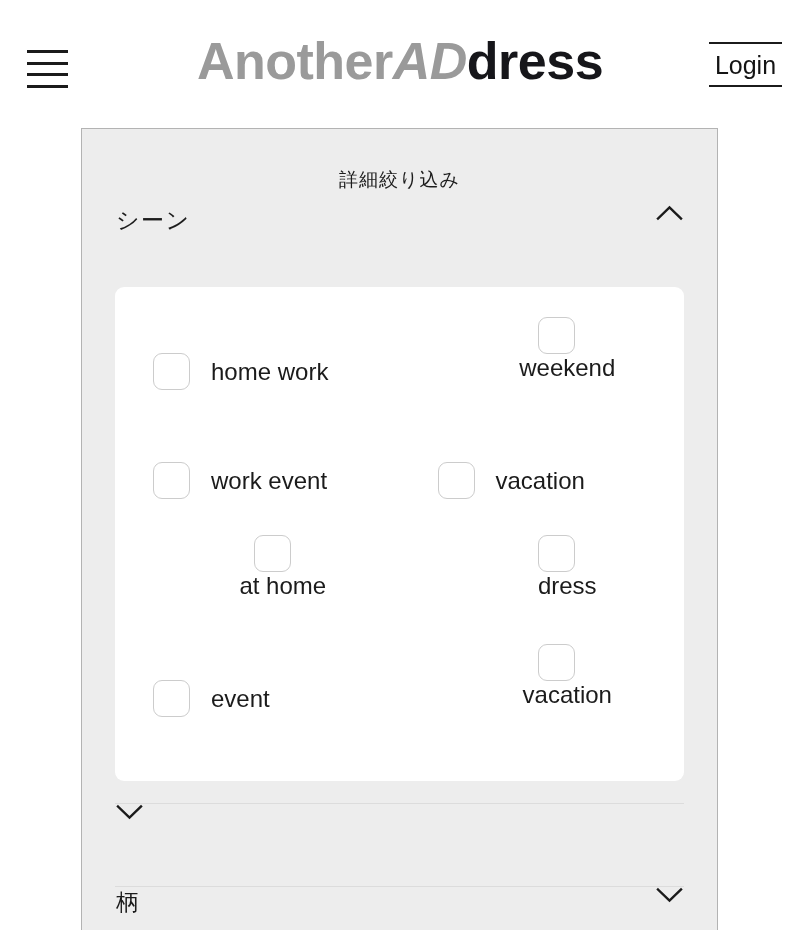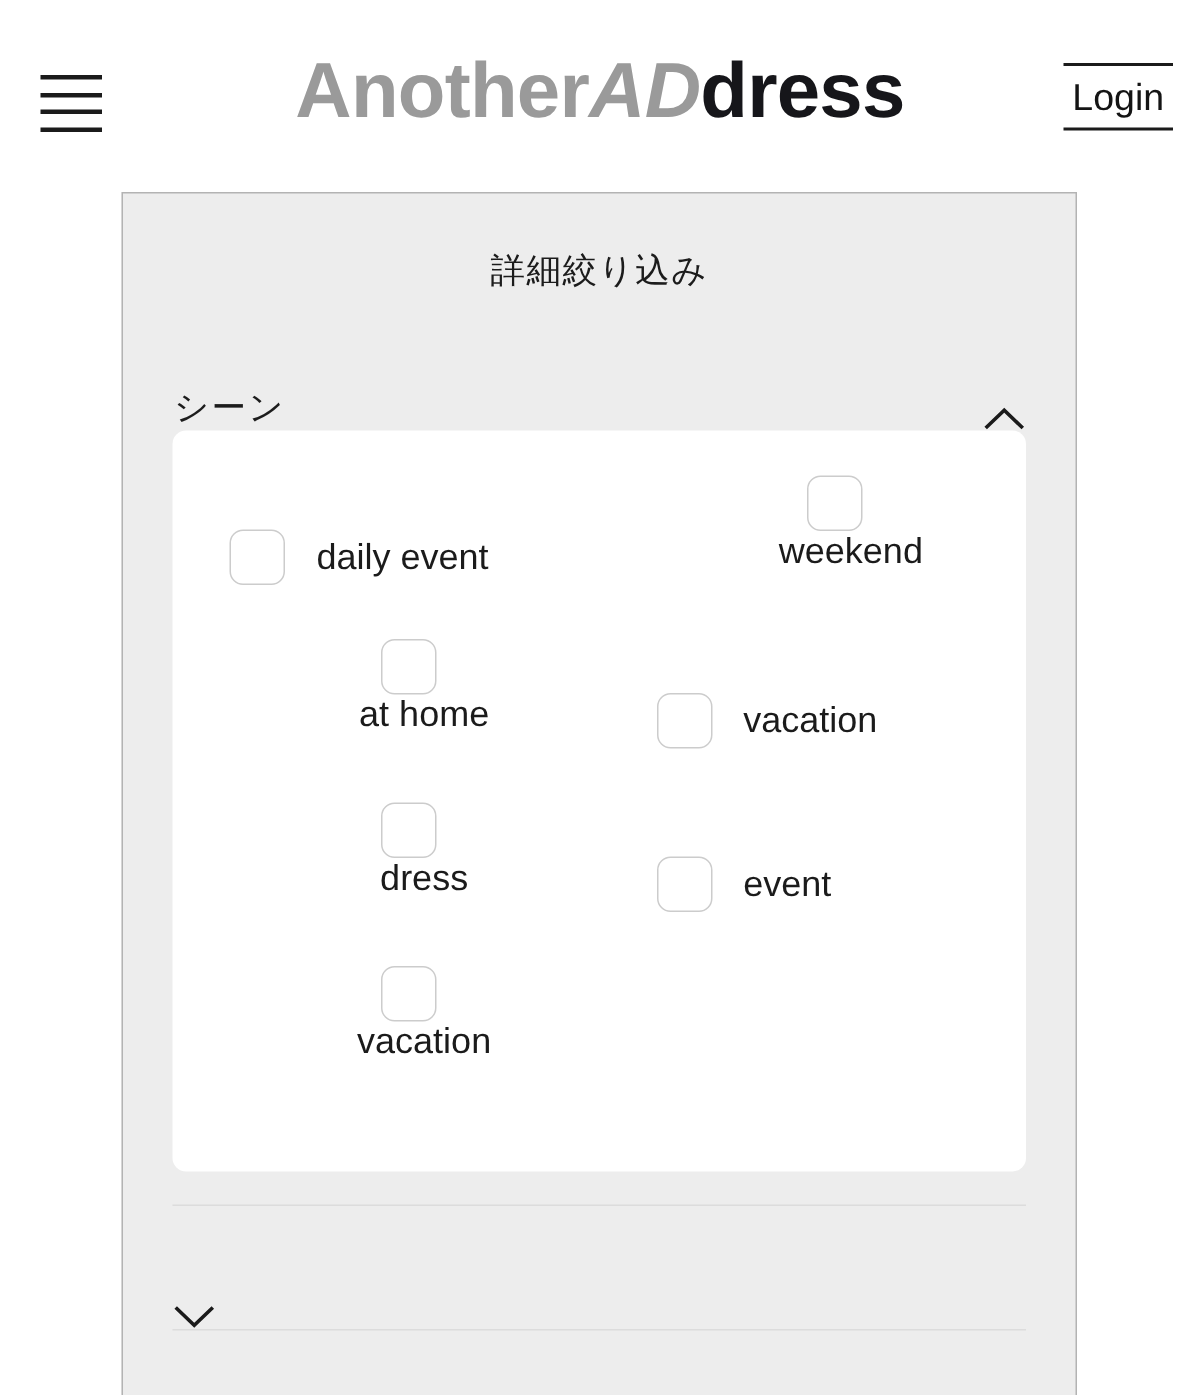--- a/index.html
+++ b/index.html
@@ -97,40 +97,40 @@
     width: 637px;
     min-height: 802px;
     background: #ededed;
     border: 1px solid #b3b3b3;
     box-sizing: border-box;
     overflow: hidden;
   }
 
   .panel-title {
     text-align: center;
-    font-size: 23px;
+    font-size: 19px;
     line-height: 30px;
     color: #1c1c1c;
     padding-top: 36px;
     padding-bottom: 10px;
     font-family: "Liberation Sans", "DejaVu Sans", sans-serif;
     letter-spacing: 1px;
   }
 
   .section {
     position: relative;
   }
   .section-divider {
     height: 1px;
     background: #dcdcdc;
     margin: 0 33px;
   }
   .section-header {
     display: flex;
-    align-items: flex-end;
+    align-items: flex-start;
     justify-content: space-between;
     padding: 0 34px 0 34px;
     height: 82px;
     cursor: pointer;
     user-select: none;
   }
   .section-label {
     font-size: 23px;
     color: #1c1c1c;
     letter-spacing: 1.5px;
@@ -223,37 +223,41 @@
         </svg>
       </span>
     </div>
 
     <div class="card-wrap">
       <div class="options-card">
         <div class="options-grid">
 
           <label class="option">
             <span class="checkbox"></span>
-            <span class="option-label">daily event</span>
+            <span class="option-label">home work</span>
           </label>
 
           <label class="option col2">
             <span class="checkbox"></span>
             <span class="option-label">weekend</span>
           </label>
 
+          <label class="option">
+            <span class="checkbox"></span>
+            <span class="option-label">work event</span>
+          </label>
+
+          <label class="option">
+            <span class="checkbox"></span>
+            <span class="option-label">vacation</span>
+          </label>
 
           <label class="option col2">
             <span class="checkbox"></span>
             <span class="option-label">at home</span>
-          </label>
-
-          <label class="option">
-            <span class="checkbox"></span>
-            <span class="option-label">vacation</span>
           </label>
 
           <label class="option col2">
             <span class="checkbox"></span>
             <span class="option-label">dress</span>
           </label>
 
           <label class="option">
             <span class="checkbox"></span>
             <span class="option-label">event</span>

